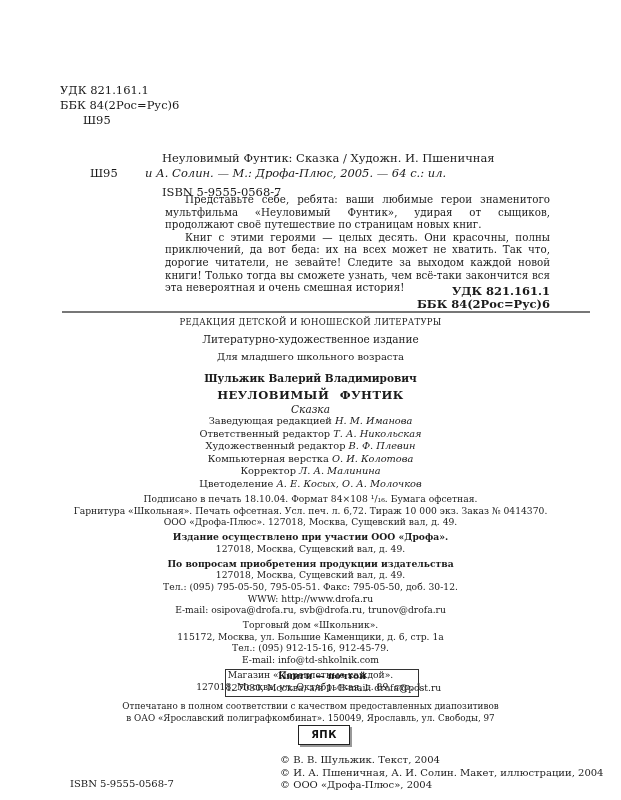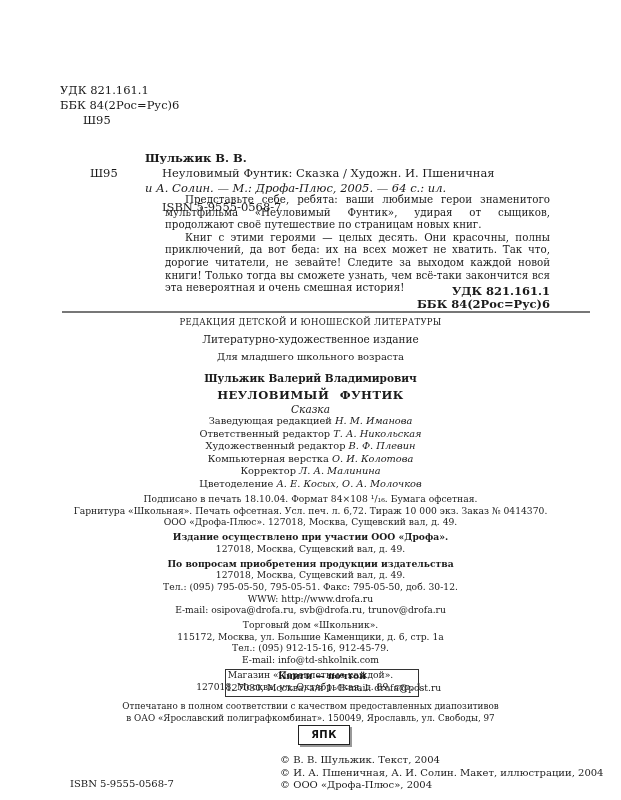--- a/index.html
+++ b/index.html
@@ -66,21 +66,20 @@
 </head>
 <body>
 
 <div class="abs top-codes">
   <div>УДК 821.161.1</div>
   <div>ББК 84(2Рос=Рус)6</div>
   <div class="ind">Ш95</div>
 </div>
 
 <div class="abs card">
-  <div class="author">Шульжик В. В.</div>
   <span class="code">Ш95</span>
   <div class="title1">Неуловимый Фунтик: Сказка / Художн. И. Пшеничная</div>
   <div class="title2">и А. Солин. — М.: Дрофа-Плюс, 2005. — 64 с.: ил.</div>
   <div class="isbn">ISBN 5-9555-0568-7</div>
 </div>
 
 <div class="abs annot">
   <p>Представьте себе, ребята: ваши любимые герои знаменитого мультфильма «Неуловимый Фунтик», удирая от сыщиков, продолжают своё путешествие по страницам новых книг.</p>
   <p>Книг с этими героями — целых десять. Они красочны, полны приключений, да вот беда: их на всех может не хватить. Так что, дорогие читатели, не зевайте! Следите за выходом каждой новой книги! Только тогда вы сможете узнать, чем всё-таки закончится вся эта невероятная и очень смешная история!</p>
 </div>

